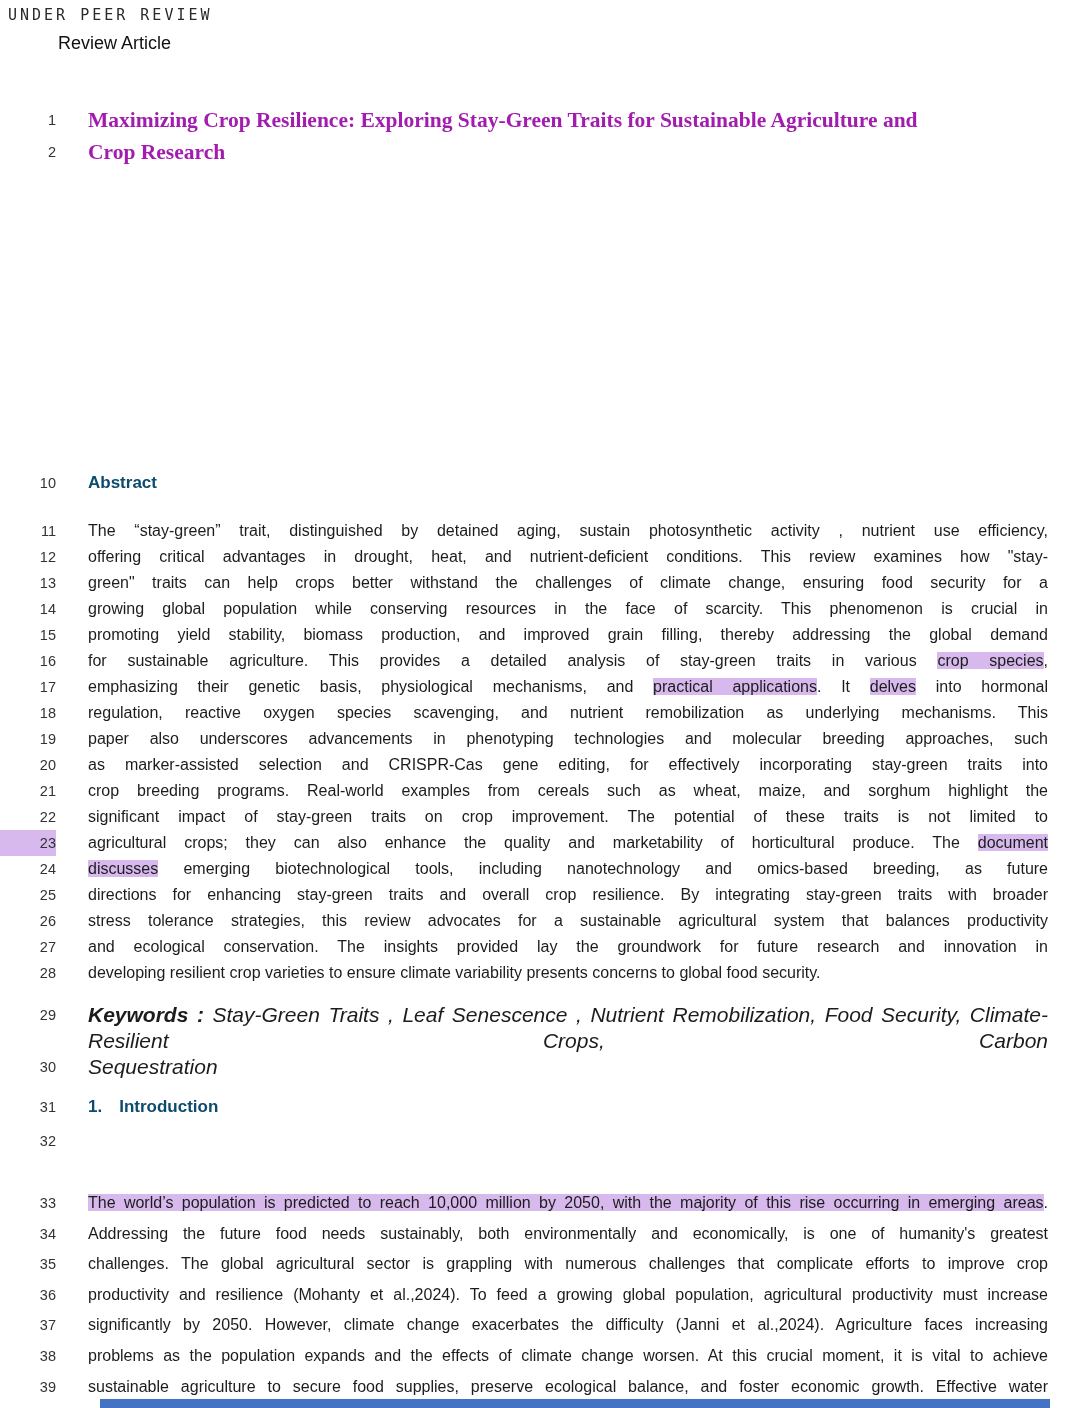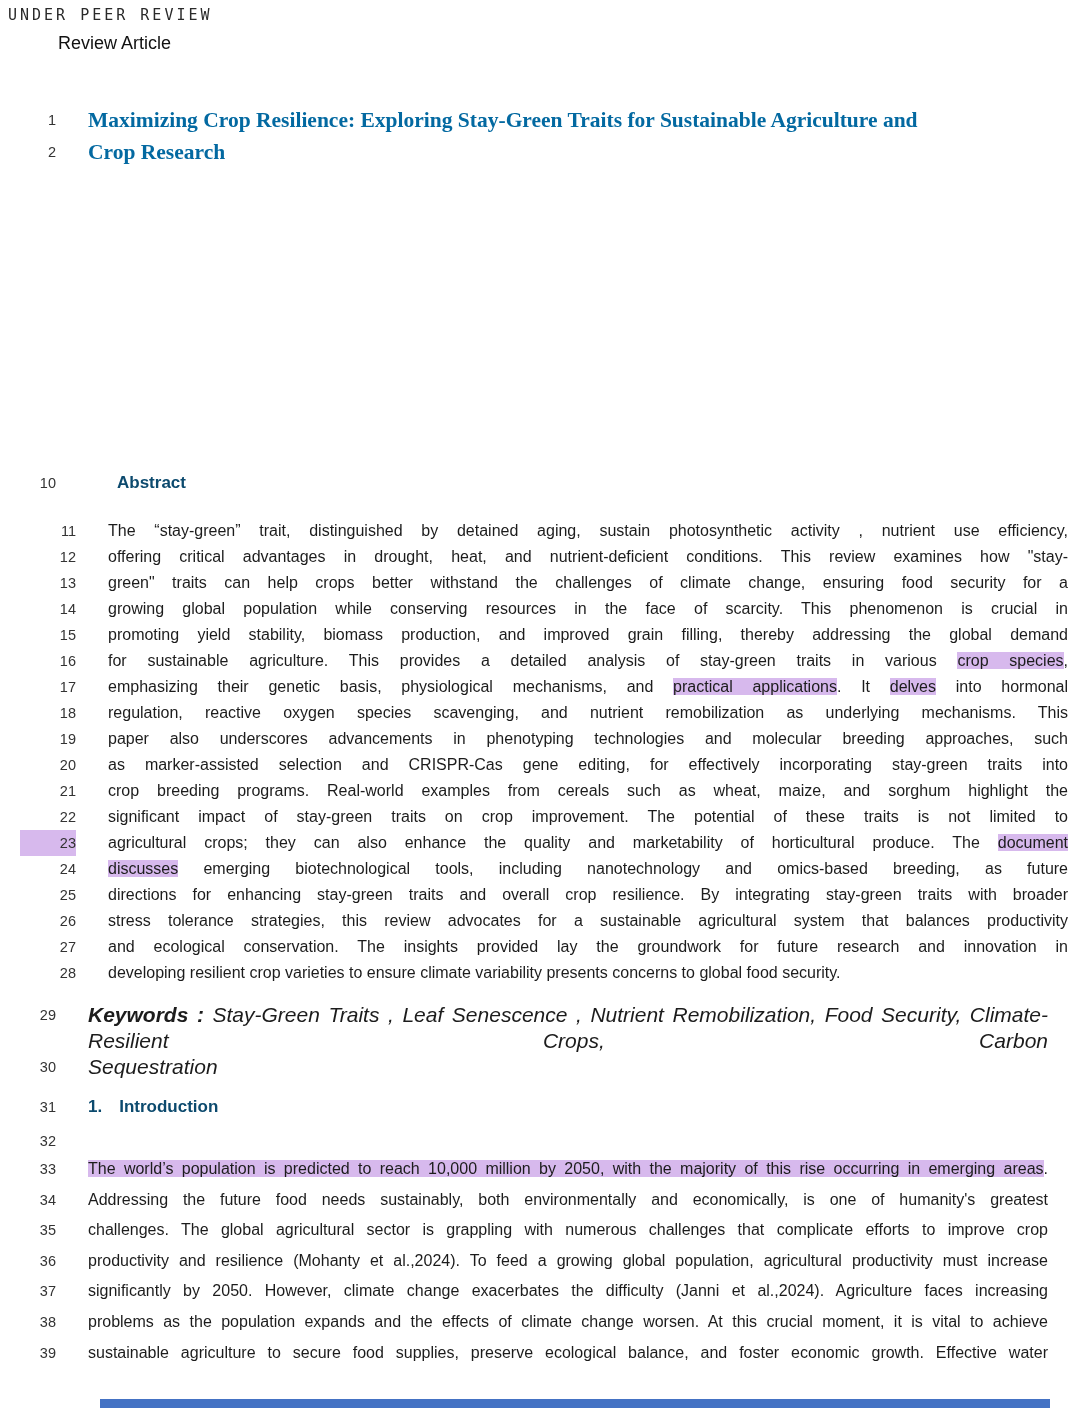--- a/index.html
+++ b/index.html
@@ -29,48 +29,48 @@
   }
   .line-text {
     margin-left: 32px; width: 960px;
     white-space: nowrap; overflow: hidden;
   }
   .just { text-align: justify; text-align-last: justify; white-space: normal; }
 
   .title-row { line-height: 32px; }
   .title-text {
     font-family: "Liberation Serif", serif;
-    font-weight: bold; font-size: 21.5px; color: #0369a1;
+    font-weight: bold; font-size: 21.5px; color: #a21caf;
   }
 
   .heading-row { line-height: 26px; }
   .heading-text { font-weight: bold; font-size: 17px; color: #0c4a6e; }
   .gap1 { display: inline-block; width: 17px; }
   .gap2 { display: inline-block; width: 31px; }
 
-  .abstract-row { line-height: 26px; justify-content: center; }
+  .abstract-row { line-height: 26px; }
   .abstract-text { font-size: 16px; color: #1c1c1c; }
 
   .keywords-row { line-height: 26px; }
   .keywords-text { font-size: 21px; font-style: italic; color: #1c1c1c; }
 
   .body-row { line-height: 30.6px; }
   .body-text { font-size: 16px; color: #1c1c1c; }
 
   .hl { background: var(--hl, #d7b9ed); }
   .bold { font-weight: bold; }
   .ital { }
 
   #title-block   { margin-top: 104px; }
-  #abstract-heading { margin-top: 302px; gap: 29px; }
+  #abstract-heading { margin-top: 302px; }
   #abstract-lines   { margin-top: 22px; }
   #keywords-lines   { margin-top: 16px; }
   #intro-heading    { margin-top: 14px; }
   #sub-heading      { margin-top: 8px; }
-  #body-lines       { }
+  #body-lines       { margin-top: 34px; }
 
   .footer-bar {
     position: absolute; bottom: 0; left: 100px;
     width: 950px; height: 9px; background: #4472c4;
   }
 </style>
 </head>
 <body>
 
 <div class="page">

